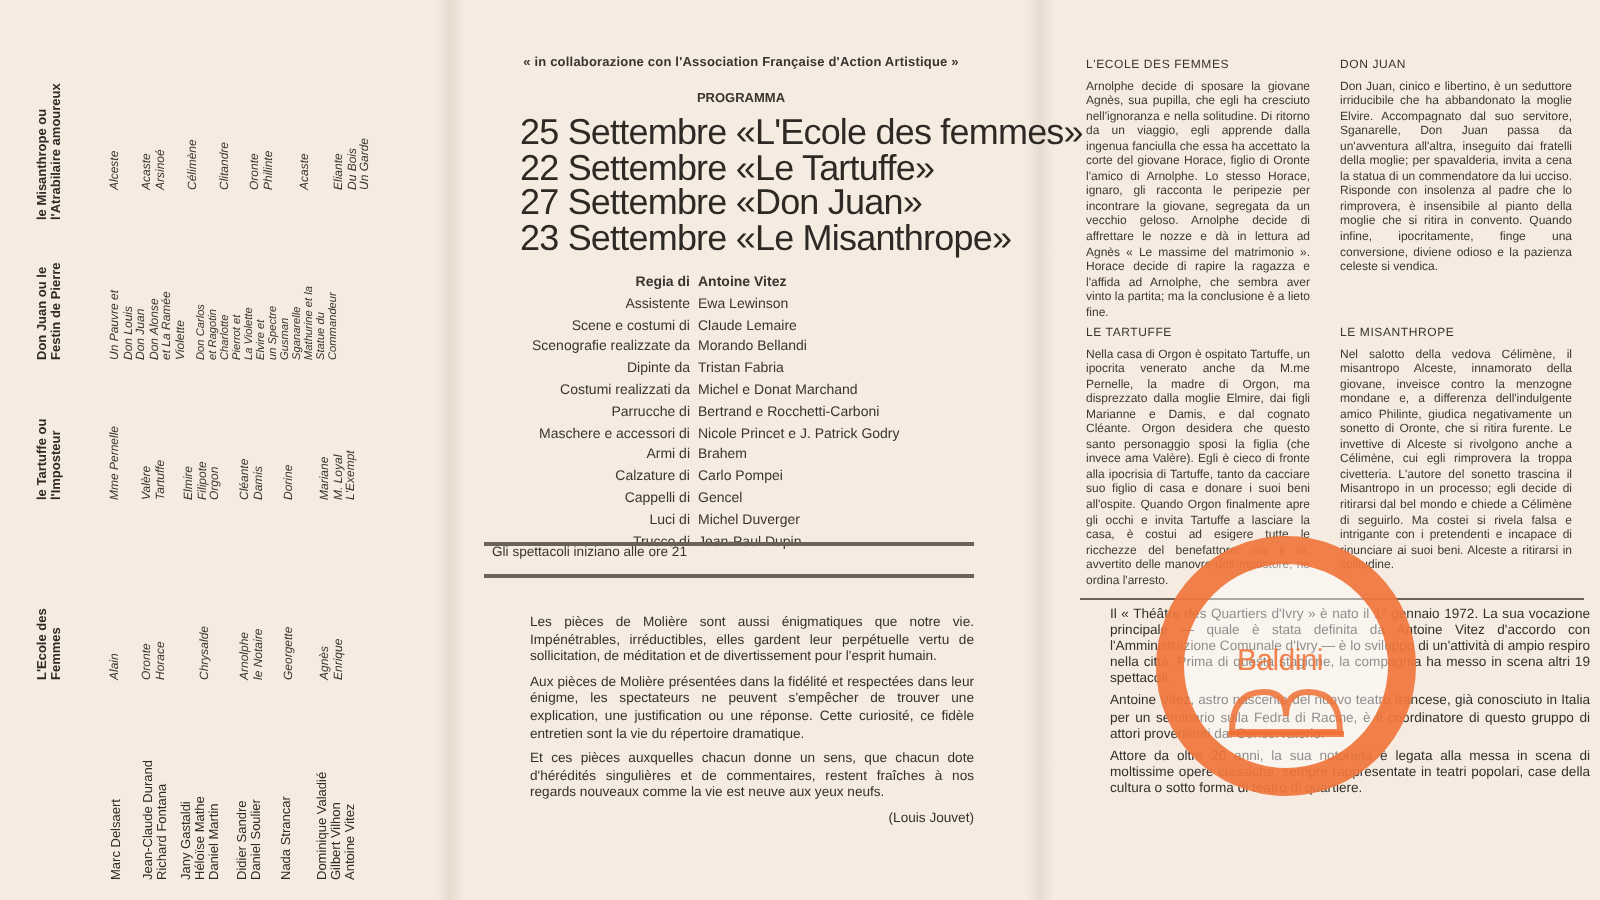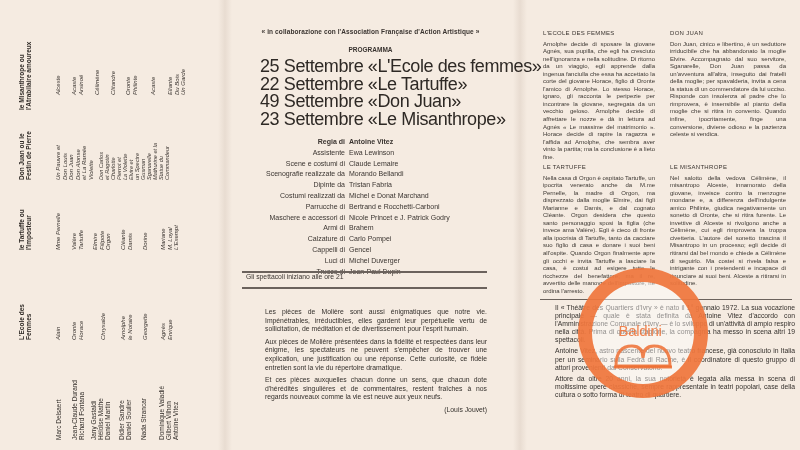--- a/index.html
+++ b/index.html
@@ -175,21 +175,21 @@
     </div>
   </div>
 
   <div class="mid-panel">
     <div class="collab">« in collaborazione con l'Association Française d'Action Artistique »</div>
     <div class="prog-title">PROGRAMMA</div>
 
     <div class="schedule">
       <div class="schedule-line">25 Settembre «L'Ecole des femmes»</div>
       <div class="schedule-line">22 Settembre «Le Tartuffe»</div>
-      <div class="schedule-line">49 Settembre «Don Juan»</div>
+      <div class="schedule-line">27 Settembre «Don Juan»</div>
       <div class="schedule-line">23 Settembre «Le Misanthrope»</div>
     </div>
 
     <div class="credits">
       <div class="credit-row head">
           <span class="credit-role">Regia di</span>
           <span class="credit-name">Antoine Vitez</span>
         </div>
       <div class="credit-row">
           <span class="credit-role">Assistente</span>

